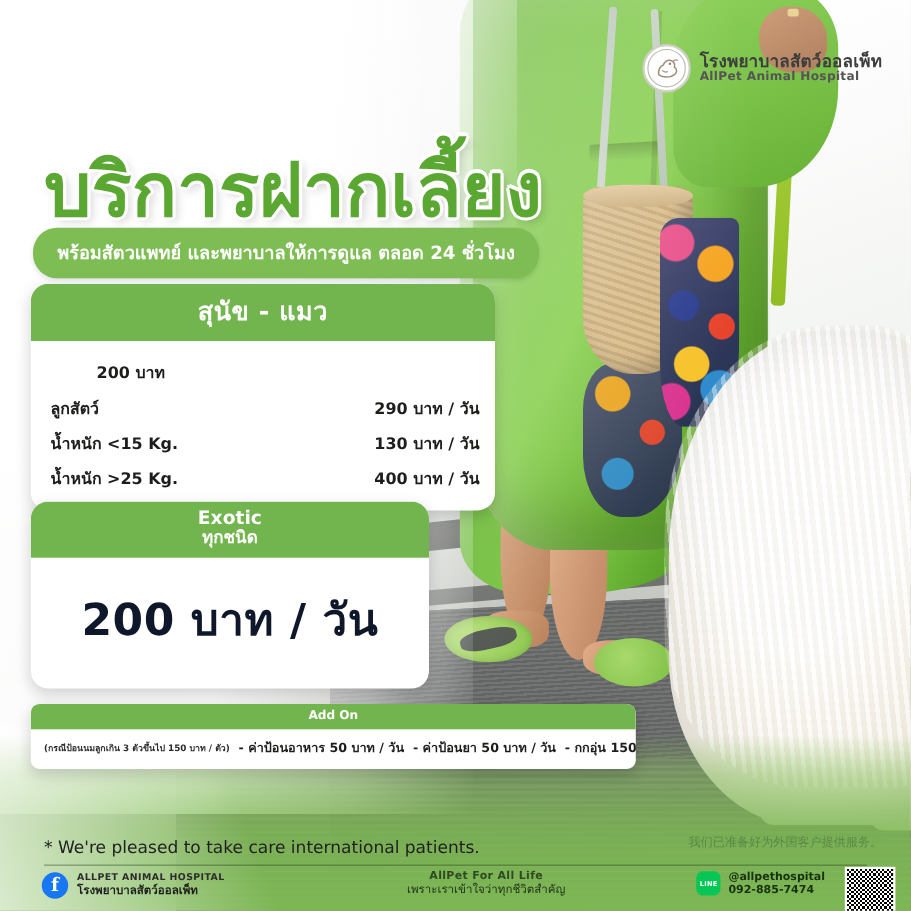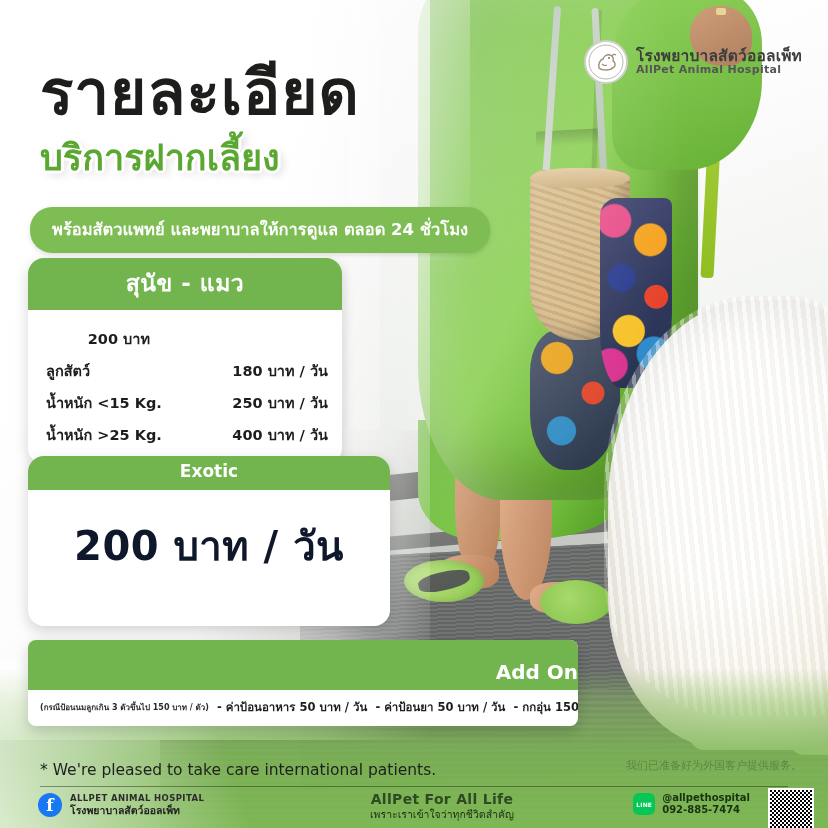--- a/index.html
+++ b/index.html
@@ -168,21 +168,21 @@
   .logo-th{font-size:15.5px;font-weight:700;color:#3d3d3d;letter-spacing:.2px;}
   .logo-en{font-size:11px;font-weight:600;color:#555;letter-spacing:.3px;}
 
   
   .h1{
     position:absolute;left:40px;top:62px;
     font-size:62px;font-weight:700;color:#1d1d1b;letter-spacing:1px;line-height:1;
   }
   .h2{
     position:absolute;left:40px;top:140px;
-    font-size:36px;font-weight:700;color:#5aa832;line-height:1;
+    font-size:68px;font-weight:700;color:#5aa832;line-height:1;
     text-shadow:
       3px 0 0 #fff,-3px 0 0 #fff,0 3px 0 #fff,0 -3px 0 #fff,
       2px 2px 0 #fff,-2px 2px 0 #fff,2px -2px 0 #fff,-2px -2px 0 #fff,
       4px 4px 9px rgba(0,0,0,.18);
     text-align: right;
   }
   .pill{
     position:absolute;left:30px;top:207px;
     background:#7dbd53;color:#fff;border-radius:22px;
     padding:9px 22px 11px;font-size:16.5px;font-weight:600;
@@ -196,55 +196,55 @@
   }
   .card-head{
     background:#72b44d;color:#fff;text-align:center;font-weight:700;
     padding:7px 0 9px;
   }
   .card-head.one-line{font-size:23px;letter-spacing:.5px;}
   .card-head .l1{font-size:17px;font-weight:700;line-height:1.05;}
   .card-head .l2{font-size:15.5px;font-weight:700;line-height:1.1;}
 
   
-  #card-pets{left:28px;top:258px;width:314px;}
+  #card-pets{left:28px;top:258px;width:422px;}
   .ptable{padding:12px 14px 14px 18px;}
   .prow{display:flex;justify-content:space-between;align-items:baseline;padding:4.5px 0;}
   .plabel{font-size:14.5px;font-weight:700;color:#1d1d1b;white-space:nowrap;}
   .pprice{font-size:14.5px;font-weight:700;color:#1d1d1b;white-space:nowrap;text-align:right;min-width:104px;}
 
   
   #card-exotic{left:28px;top:456px;width:362px;height:170px;}
   .exotic-body{height:112px;display:flex;align-items:center;justify-content:center;}
   .exotic-price{font-size:40px;font-weight:700;color:#0f172a;letter-spacing:.5px;}
 
   
   #card-addon{left:28px;top:640px;width:550px;border-radius:8px;}
-  #card-addon .card-head{font-size:20px;padding:20px 0 6px;text-align:right;}
+  #card-addon .card-head{font-size:11px;padding:4px 0 6px;}
   .addon-body{display:flex;align-items:flex-start;justify-content:space-between;padding:8px 12px 10px;gap:8px;}
   .addon-item{font-size:11.5px;font-weight:700;color:#1d1d1b;white-space:nowrap;}
   .addon-note{font-size:8px;font-weight:600;color:#2b2b2b;margin-top:3px;white-space:nowrap;}
 
   
   .cn-note{position:absolute;right:26px;top:758px;font-size:11px;color:#4e7a3e;opacity:.75;}
   .intl{position:absolute;left:40px;top:761px;font-size:15.5px;color:#1f1f1f;}
   .hr{position:absolute;left:40px;top:786px;width:748px;height:1px;background:rgba(20,40,15,.45);}
 
   .f-left{position:absolute;left:38px;top:793px;display:flex;align-items:center;gap:8px;}
   .fb{width:24px;height:24px;border-radius:50%;background:#1877f2;display:flex;align-items:center;justify-content:center;
       color:#fff;font-size:17px;font-weight:700;font-family:"DejaVu Serif",serif;line-height:1;}
   .f-left .txt{line-height:1.15;}
   .f-left .t1{font-size:8.5px;font-weight:700;color:#2c2c2c;letter-spacing:.4px;}
   .f-left .t2{font-size:10.5px;font-weight:700;color:#1e1e1e;}
 
   .f-mid{position:absolute;left:370px;top:791px;text-align:center;line-height:1.2;}
-  .f-mid .t1{font-size:14px;font-weight:700;color:#2e4a22;letter-spacing:.3px;}
+  .f-mid .t1{font-size:10px;font-weight:700;color:#2e4a22;letter-spacing:.3px;}
   .f-mid .t2{font-size:10.5px;font-weight:400;color:#1d2f16;}
 
-  .f-right{position:absolute;right:78px;top:792px;display:flex;align-items:center;gap:7px;}
+  .f-right{position:absolute;right:78px;top:792px;display:flex;gap:7px;}
   .line-badge{width:22px;height:22px;border-radius:6px;background:#06c755;display:flex;align-items:center;justify-content:center;}
   .line-badge span{color:#fff;font-size:6px;font-weight:700;letter-spacing:.2px;}
   .f-right .txt{line-height:1.2;}
   .f-right .t1{font-size:10px;font-weight:700;color:#18310f;}
   .f-right .t2{font-size:10px;font-weight:700;color:#18310f;}
 
   .qr{position:absolute;right:14px;top:788px;width:46px;height:46px;background:#fff;padding:2px;}
   .qr i{display:block;width:100%;height:100%;
     background:
       repeating-linear-gradient(0deg,#000 0 2px,#fff 2px 4px),
@@ -317,48 +317,48 @@
         <path d="M14 20c1 1 3 2 5 1" fill="none" stroke="#9c8f7a" stroke-width="1.1"></path>
         <path d="M24 12c1-2 3-2 4-1" fill="none" stroke="#9c8f7a" stroke-width="1.1"></path>
       </svg>
     </div>
     <div class="logo-text">
       <div class="logo-th">โรงพยาบาลสัตว์ออลเพ็ท</div>
       <div class="logo-en">AllPet Animal Hospital</div>
     </div>
   </div>
 
-  <div class="h1">รายละเอียด</div>
   <div class="h2">บริการฝากเลี้ยง</div>
   <div class="pill">พร้อมสัตวแพทย์ และพยาบาลให้การดูแล ตลอด 24 ชั่วโมง</div>
 
   <div class="card" id="card-pets">
     <div class="card-head one-line">สุนัข - แมว</div>
     <div class="ptable">
       <div class="prow">
         <span class="pprice">200 บาท</span>
       </div>
       <div class="prow">
         <span class="plabel">ลูกสัตว์</span>
-        <span class="pprice">180 บาท / วัน</span>
+        <span class="pprice">290 บาท / วัน</span>
       </div>
       <div class="prow">
         <span class="plabel">น้ำหนัก &lt;15  Kg.</span>
-        <span class="pprice">250 บาท / วัน</span>
+        <span class="pprice">130 บาท / วัน</span>
       </div>
       <div class="prow">
         <span class="plabel">น้ำหนัก &gt;25 Kg.</span>
         <span class="pprice">400 บาท / วัน</span>
       </div>
     </div>
   </div>
 
   <div class="card" id="card-exotic">
     <div class="card-head">
       <div class="l1">Exotic</div>
+      <div class="l2">ทุกชนิด</div>
     </div>
     <div class="exotic-body">
       <span class="exotic-price">200 บาท / วัน</span>
     </div>
   </div>
 
   <div class="card" id="card-addon">
     <div class="card-head">Add On</div>
     <div class="addon-body">
       <div>

